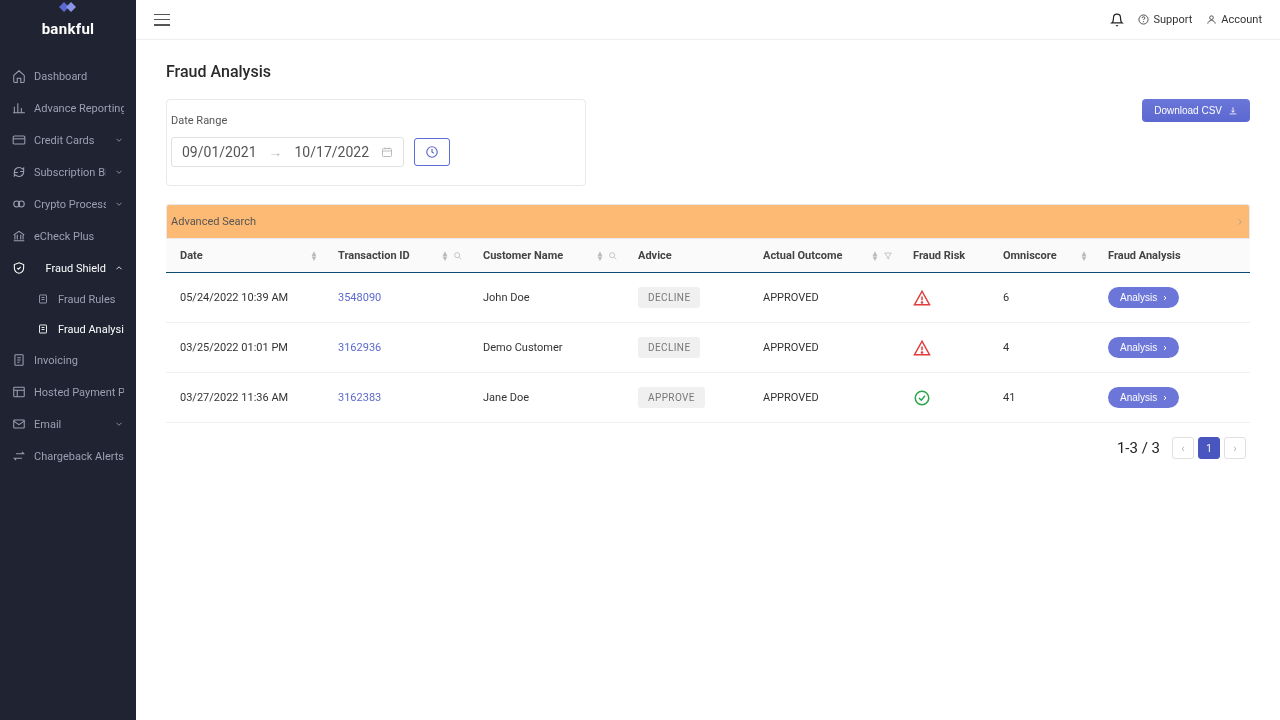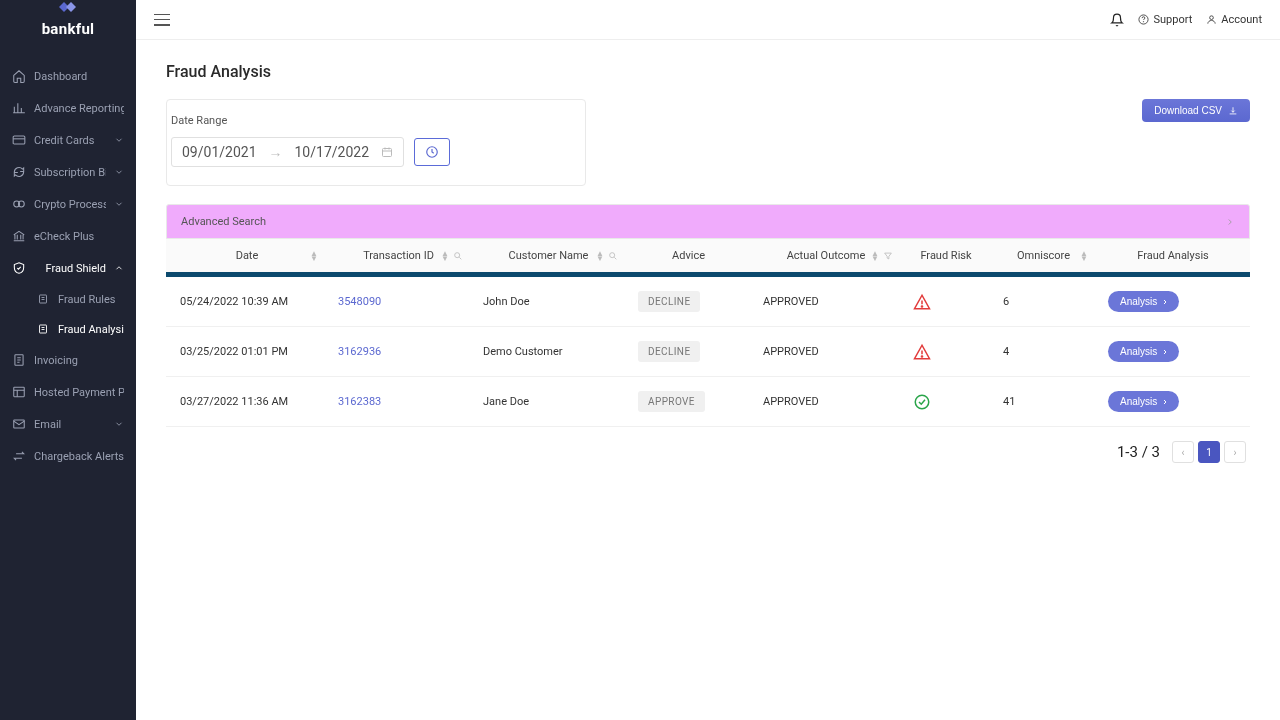--- a/index.html
+++ b/index.html
@@ -38,24 +38,24 @@
   .date-label { font-size: 11px; color: #555; margin-bottom: 10px; }
   .date-inputs { display: flex; align-items: center; gap: 10px; }
   .date-range { border: 1px solid #e0e0e0; border-radius: 3px; padding: 6px 10px; display: flex; align-items: center; gap: 12px; font-size: 14px; color: #555; }
   .date-range .arrow { color: #bbb; }
   .date-range .cal { color: #bbb; }
   .clock-btn { border: 1px solid #5b6bd8; border-radius: 3px; width: 36px; height: 28px; display: flex; align-items: center; justify-content: center; cursor: pointer; background: #fff; }
   
   .csv-btn { background: linear-gradient(to bottom,#6b76d8,#5b68d0); color: #fff; border-radius: 4px; padding: 6px 12px; font-size: 10px; display: flex; align-items: center; gap: 6px; cursor: pointer; border: none; }
   
   
-  .adv-search { margin-top: 18px; border: 1px solid #e9e9e9; border-radius: 3px 3px 0 0; padding: 10px 14px; display: flex; align-items: center; justify-content: space-between; font-size: 11px; color: #555; cursor: pointer; background: #f0abfc; }
+  .adv-search { margin-top: 18px; border: 1px solid #e9e9e9; border-radius: 3px 3px 0 0; padding: 10px 4px; display: flex; align-items: center; justify-content: space-between; font-size: 11px; color: #555; cursor: pointer; background: #fdba74; }
   
   table { width: 100%; border-collapse: collapse; }
-  thead th { background: #fafafa; text-align: center; padding: 10px 12px; font-size: 11px; font-weight: 400; color: #444; border-bottom: 5px solid #0c4a6e; position: relative; }
+  thead th { background: #fafafa; text-align: left; padding: 10px 12px; font-size: 11px; font-weight: 700; color: #444; border-bottom: 1px solid #0c4a6e; position: relative; }
   thead th.first { padding-left: 14px; }
   .th-icons { position: absolute; right: 8px; top: 50%; transform: translateY(-50%); display: flex; align-items: center; gap: 4px; color: #bbb; }
   .sort-arrows { display: flex; flex-direction: column; line-height: 5px; font-size: 8px; }
   tbody td { padding: 14px 12px; font-size: 11px; color: #333; border-bottom: 1px solid #f0f0f0; vertical-align: middle; }
   tbody td.first { padding-left: 14px; }
   .tid { color: #5b68d0; cursor: pointer; }
   .badge { display: inline-block; background: #f0f0f0; color: #777; border-radius: 3px; padding: 5px 10px; font-size: 10px; letter-spacing: 0.4px; }
   .risk-icon { width: 18px; height: 18px; }
   .analysis-btn { background: #6b76d8; color: #fff; border-radius: 12px; padding: 5px 10px 5px 12px; font-size: 10px; display: inline-flex; align-items: center; gap: 4px; cursor: pointer; border: none; }
   

